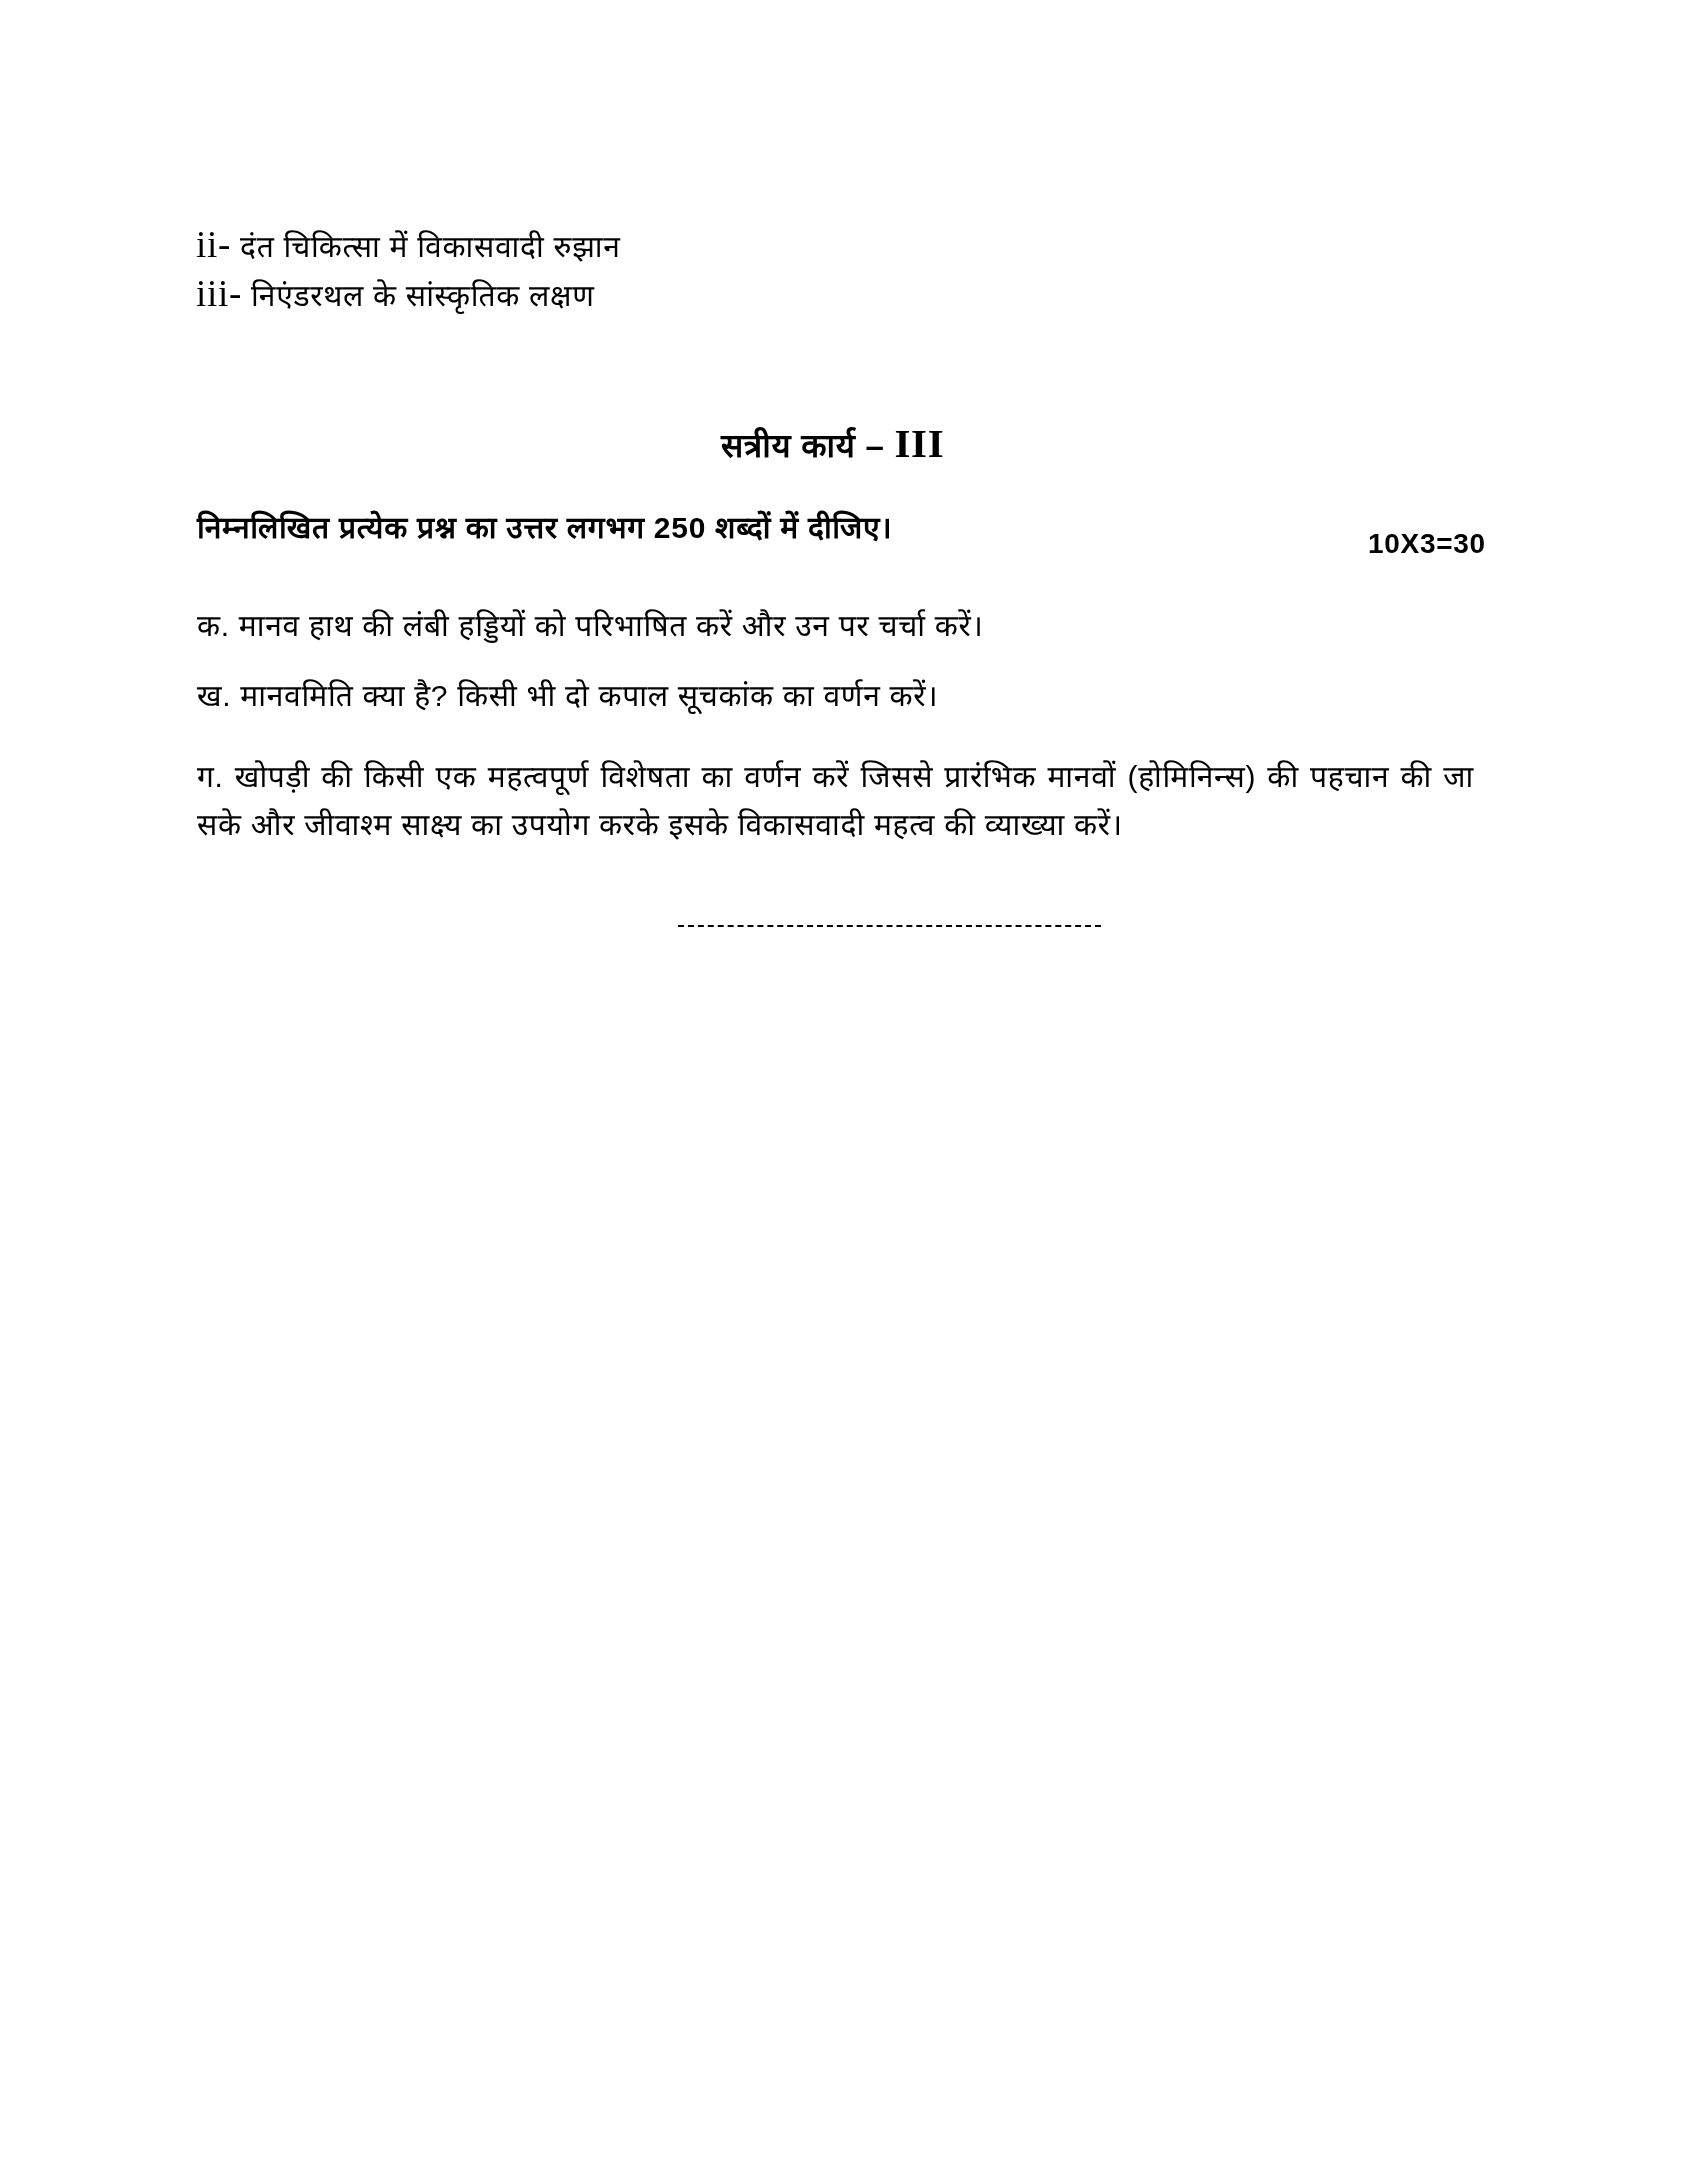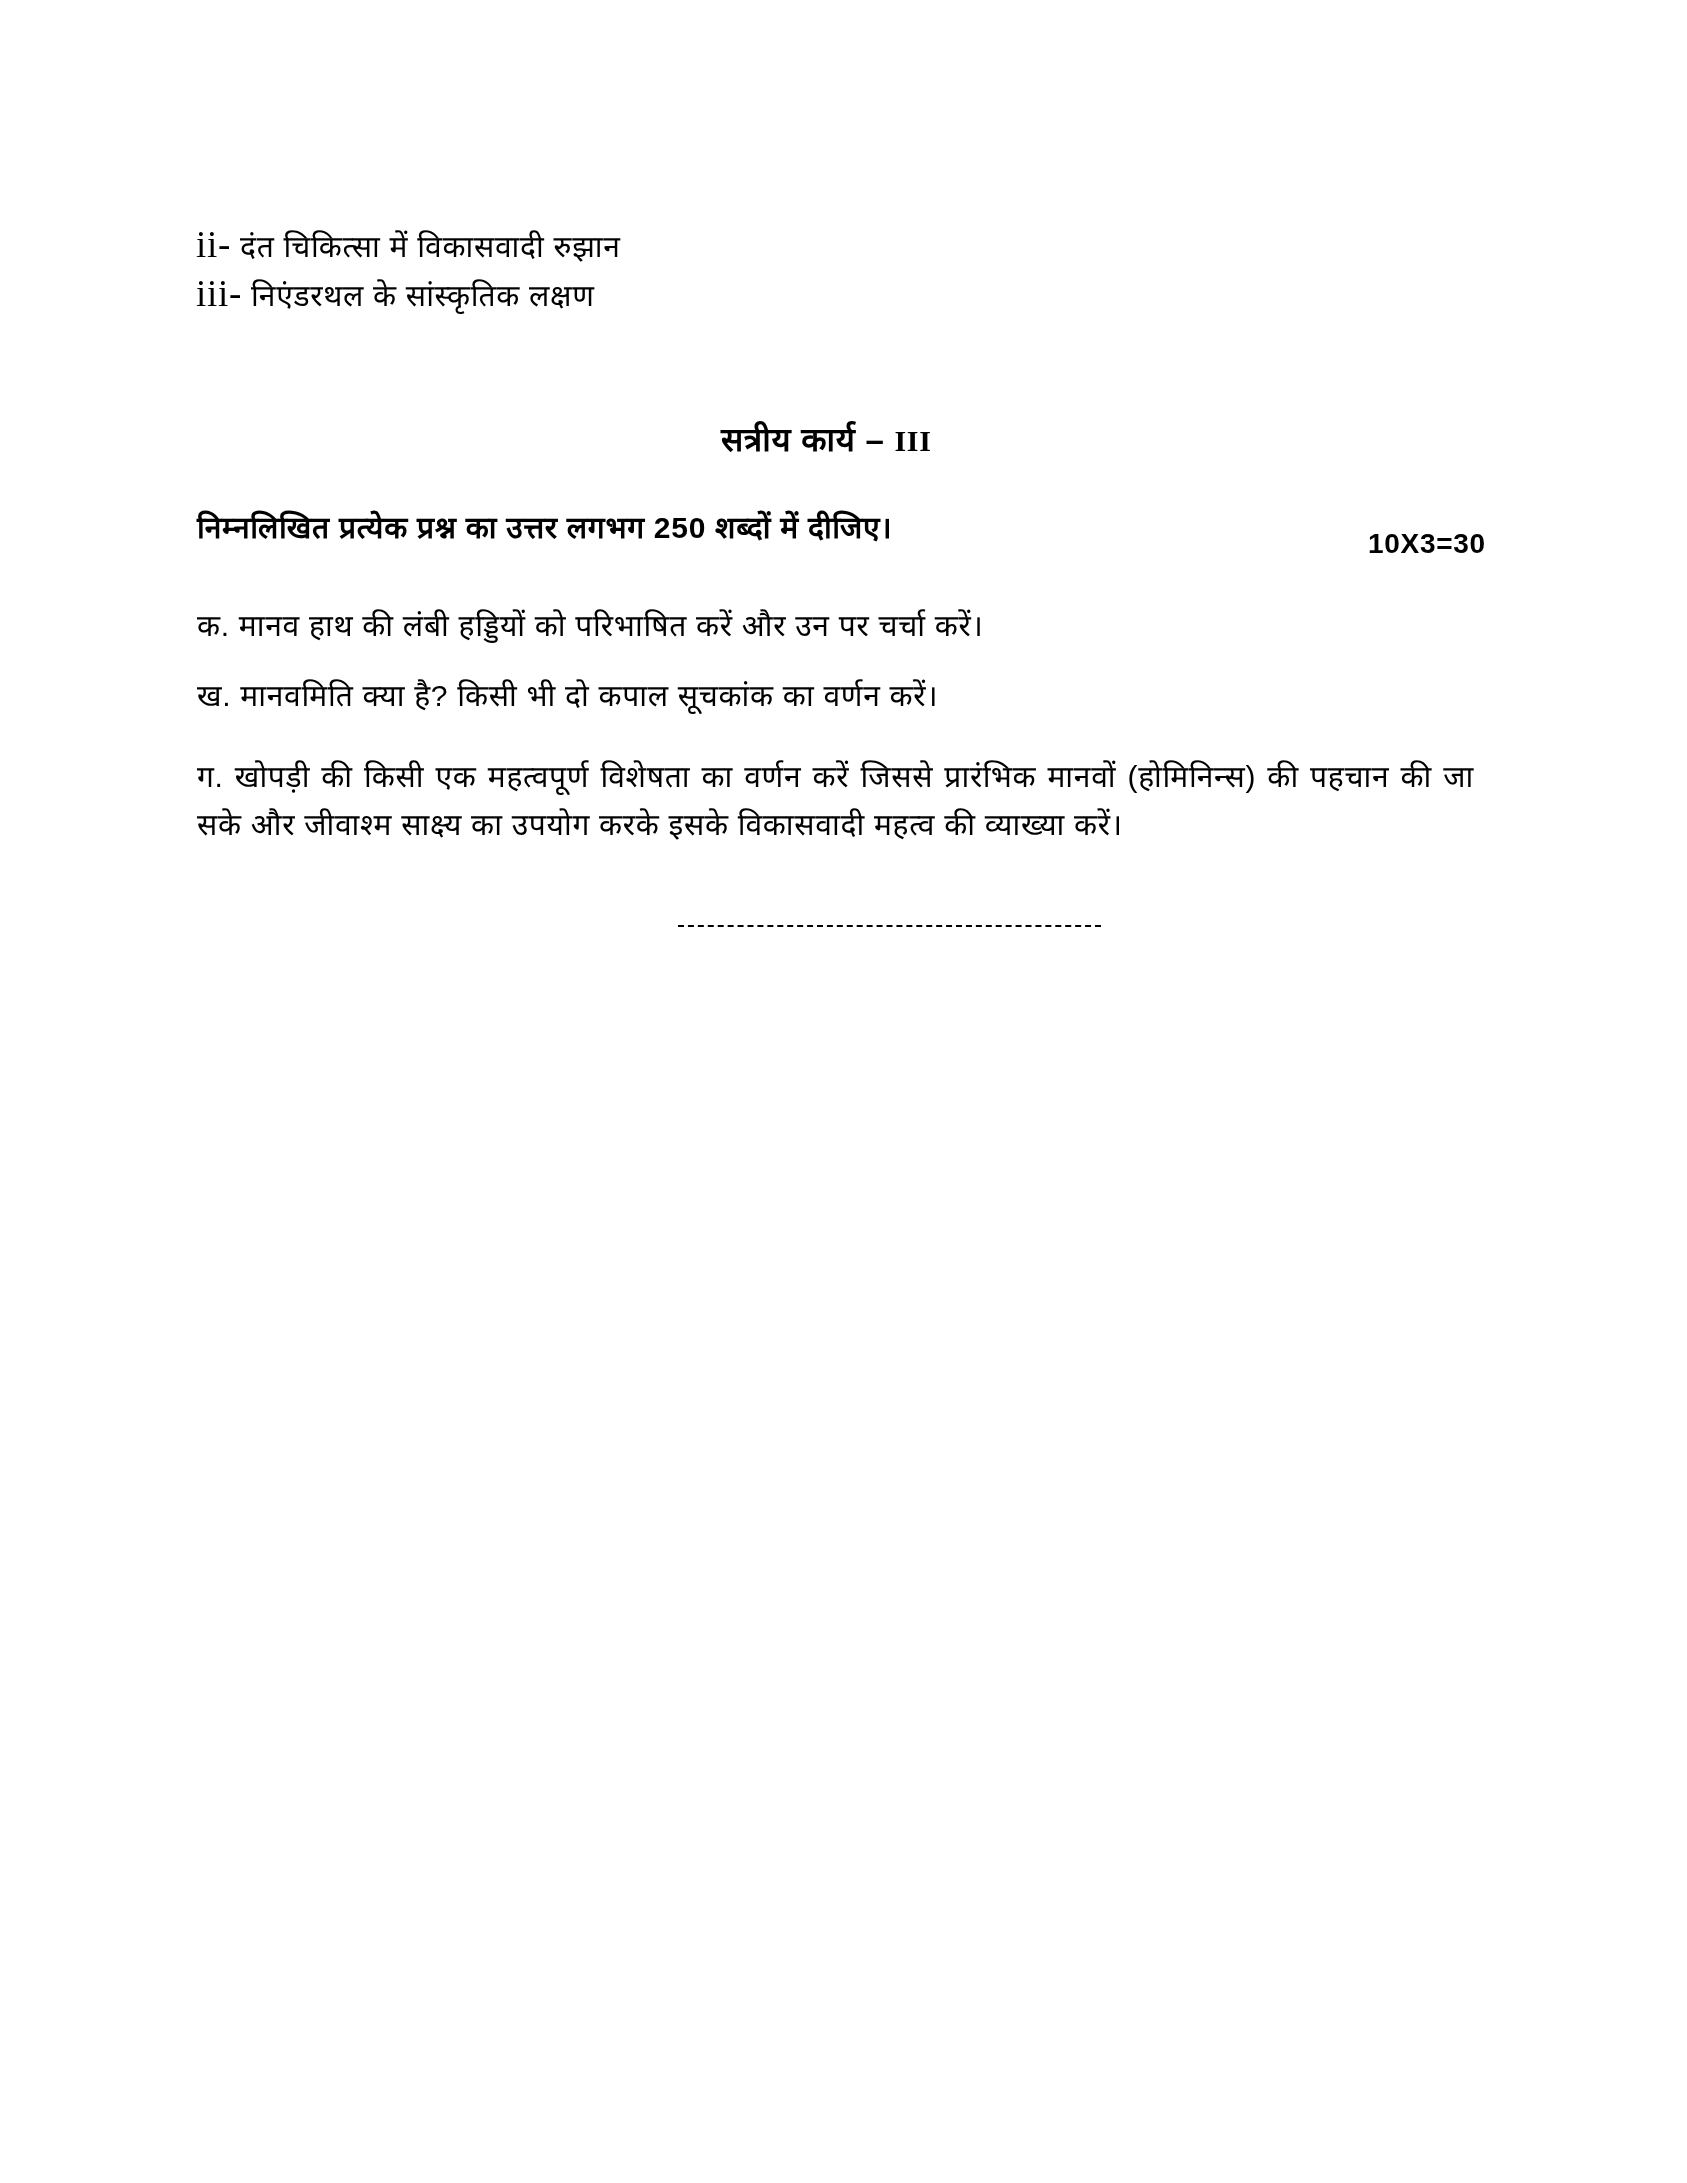--- a/index.html
+++ b/index.html
@@ -8,21 +8,21 @@
       color: #000000;
       font-family: "Liberation Sans", "DejaVu Sans", sans-serif;
     }
     .line {
       position: absolute; white-space: nowrap; font-size: 30px; line-height: 1;
       letter-spacing: 0.7px;
     }
     .roman { font-family: "Liberation Serif", "DejaVu Serif", serif; font-size: 37px; }
     .bold { font-weight: bold; text-align: right; }
     .heading { font-size: 33px; font-weight: bold; }
-    .heading .roman-b { font-family: "Liberation Serif", "DejaVu Serif", serif; font-weight: bold; font-size: 30px; }
+    .heading .roman-b { font-family: "Liberation Serif", "DejaVu Serif", serif; font-weight: bold; font-size: 41px; }
     .marks { font-weight: bold; font-size: 28px; }
     .divider {
       position: absolute; left: 678px; top: 925px; width: 423px; height: 0;
       border-top: 2.6px dashed #000000;
     }
     .para {
       position: absolute; left: 197px; width: 1277px; font-size: 30px; line-height: 48px;
       text-align: justify; letter-spacing: 0.7px;
     }
   </style>

